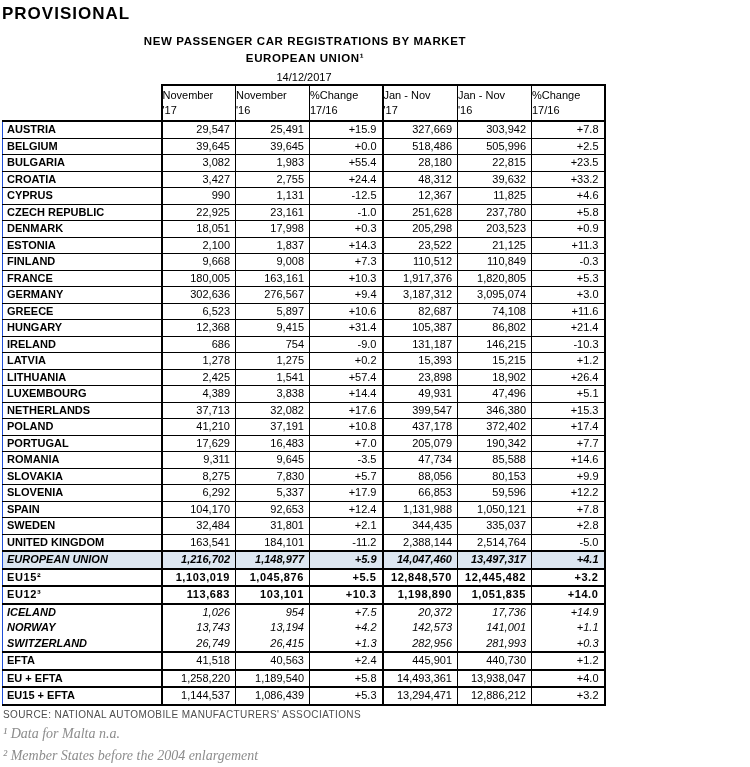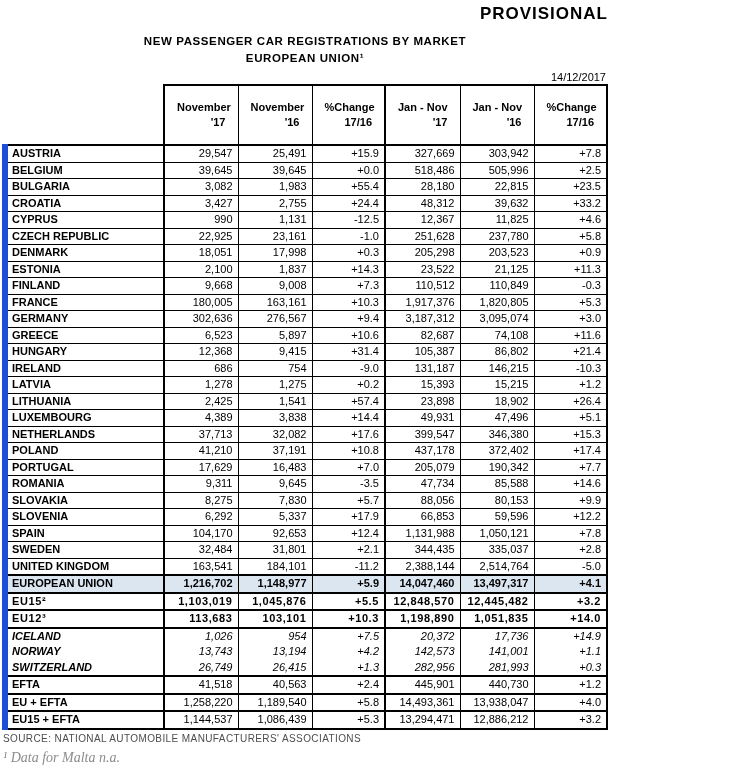--- a/index.html
+++ b/index.html
@@ -1,36 +1,36 @@
 <!DOCTYPE html>
 <html><head>
 <meta charset="utf-8">
 <style>
   html,body{margin:0;padding:0;background:#fff;}
   body{font-family:"Liberation Sans","DejaVu Sans",sans-serif;color:#000;width:750px;height:767px;overflow:hidden;}
   .sheet{width:606px;padding:2px 0 0 2px;}
-  .title{text-align:right;font-size:17px;font-weight:bold;letter-spacing:1px;margin:2px 0 11px 0;}
+  .title{text-align:left;font-size:17px;font-weight:bold;letter-spacing:1px;margin:2px 0 11px 0;}
   .sub{text-align:center;font-size:11.5px;font-weight:bold;letter-spacing:0.6px;margin:0 0 5px 0;}
-  .date{text-align:right;font-size:11px;margin:7px 2px 1px 0;}
+  .date{text-align:center;font-size:11px;margin:7px 2px 1px 0;}
   table{border-collapse:collapse;table-layout:fixed;width:602px;}
   th,td{font-size:11px;line-height:15px;overflow:hidden;white-space:nowrap;}
   thead th{border:1px solid #000;border-top:2px solid #000;border-bottom:2px solid #000;
-           font-weight:bold;text-align:right;height:34px;padding:12px;background:#fff;}
+           font-weight:normal;text-align:left;height:34px;padding:0;background:#fff;}
   thead th.h0{border:none;background:transparent;}
   thead th:nth-child(2){border-left:2px solid #000;}
   thead th:nth-child(5){border-left:2px solid #000;}
   thead th:last-child{border-right:2px solid #000;}
   tbody td{border:1px solid #000;height:15.5px;padding:0 5px 0 4px;text-align:right;}
-  tbody td:first-child{border-left:6px solid #1d4ed8;border-right:2px solid #000;
+  tbody td:first-child{border-left:1px solid #1d4ed8;border-right:2px solid #000;
                        text-align:left;font-weight:bold;padding:0 2px 0 4px;}
   tbody td:nth-child(5){border-left:2px solid #000;}
   tbody td:last-child{border-right:2px solid #000;}
   tbody tr:first-child td{border-top:2px solid #000;}
   tbody tr:last-child td{border-bottom:2px solid #000;}
-  tr.eu td{background:#dce6f1;font-weight:bold;border-top:2px solid #000;border-bottom:2px solid #000;}
+  tr.eu td{background:#dce6f1;font-weight:bold;border-top:2px solid #000;border-bottom:2px solid #000;font-style:italic;}
   tr.sub td{border-top:2px solid #000;border-bottom:2px solid #000;}
   tr.em td{font-style:italic;border-top:none;border-bottom:none;}
   tr.em-first td{border-top:2px solid #000;}
   tr.em-last td{border-bottom:2px solid #000;}
   tr.b td{border-top:2px solid #000;border-bottom:2px solid #000;}
   .source{font-size:10px;color:#4d4d4d;letter-spacing:0.4px;margin:3px 0 6px 1px;}
   .fn{font-size:14px;font-style:italic;color:#8c8c8c;margin:0 0 6px 1px;
       font-family:"Liberation Serif","DejaVu Serif",serif;}
 </style>
 </head>

